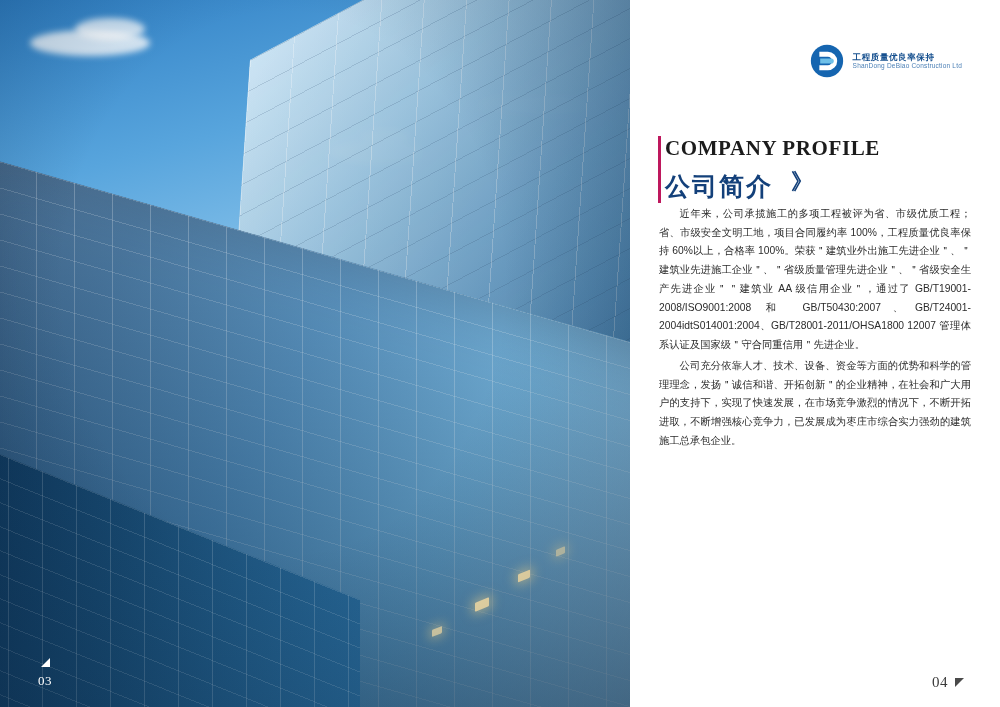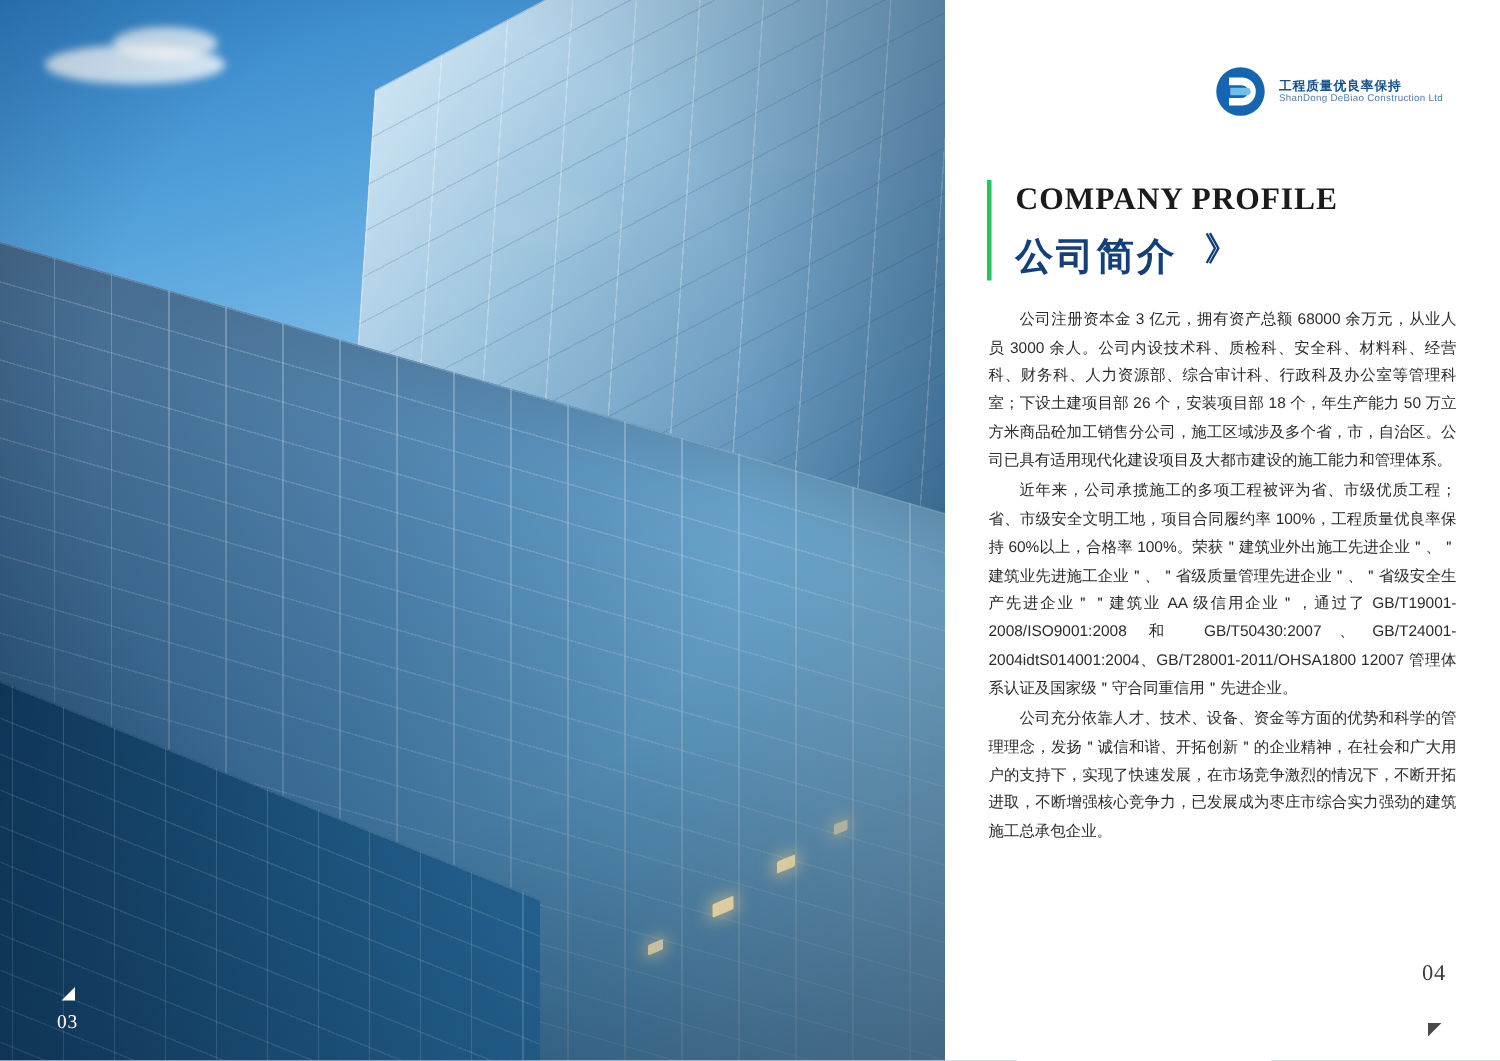--- a/index.html
+++ b/index.html
@@ -134,24 +134,23 @@
     font-family: "Liberation Serif", serif;
     flex-direction: column;
   }
   .tri-left {
     width: 0; height: 0;
     border-right: 9px solid #ffffff;
     border-top: 9px solid transparent;
   }
   .pageno-right {
     position: absolute; right: 36px; bottom: 16px;
-    display: flex; align-items: center; gap: 24px;
+    display: flex; align-items: center; gap: 7px;
     color: #3a3a3a; font-size: 15px; letter-spacing: .5px;
     font-family: "Liberation Serif", serif;
-    flex-direction: column;
   }
   .tri-right {
     width: 0; height: 0;
     border-left: 9px solid #4a4a4a;
     border-bottom: 9px solid transparent;
   }
 
   
   .right-page {
     position: absolute;
@@ -170,23 +169,23 @@
     font-size: 8.5px; color: #16508f; font-weight: bold;
     letter-spacing: .6px; white-space: nowrap;
   }
   .logo-en {
     font-size: 6.5px; color: #4a7fb5; letter-spacing: .2px;
     white-space: nowrap;
   }
 
   .title-block {
     position: absolute;
-    left: 28px; top: 120px;
-    padding-left: 16px;
-    border-left: 3px solid #22c55e;
+    left: 28px; top: 136px;
+    padding-left: 4px;
+    border-left: 3px solid #be185d;
   }
   .title-en {
     font-family: "Liberation Serif", serif;
     font-size: 21px; font-weight: bold; color: #1b1b1b;
     letter-spacing: .6px;
   }
   .title-cn {
     margin-top: 9px;
     display: flex; align-items: flex-start; gap: 18px;
     font-size: 25px; font-weight: bold; color: #13407a;
@@ -266,21 +265,20 @@
 
     <div class="title-block">
       <div class="title-en">COMPANY PROFILE</div>
       <div class="title-cn">
         <span>公司简介</span>
         <span class="title-chev">》</span>
       </div>
     </div>
 
     <div class="body-copy">
-      <p>公司注册资本金 3 亿元，拥有资产总额 68000 余万元，从业人员 3000 余人。公司内设技术科、质检科、安全科、材料科、经营科、财务科、人力资源部、综合审计科、行政科及办公室等管理科室；下设土建项目部 26 个，安装项目部 18 个，年生产能力 50 万立方米商品砼加工销售分公司，施工区域涉及多个省，市，自治区。公司已具有适用现代化建设项目及大都市建设的施工能力和管理体系。</p>
       <p>近年来，公司承揽施工的多项工程被评为省、市级优质工程；省、市级安全文明工地，项目合同履约率 100%，工程质量优良率保持 60%以上，合格率 100%。荣获＂建筑业外出施工先进企业＂、＂建筑业先进施工企业＂、＂省级质量管理先进企业＂、＂省级安全生产先进企业＂＂建筑业 AA 级信用企业＂，通过了 GB/T19001-2008/ISO9001:2008 和 GB/T50430:2007、GB/T24001-2004idtS014001:2004、GB/T28001-2011/OHSA1800 12007 管理体系认证及国家级＂守合同重信用＂先进企业。</p>
       <p>公司充分依靠人才、技术、设备、资金等方面的优势和科学的管理理念，发扬＂诚信和谐、开拓创新＂的企业精神，在社会和广大用户的支持下，实现了快速发展，在市场竞争激烈的情况下，不断开拓进取，不断增强核心竞争力，已发展成为枣庄市综合实力强劲的建筑施工总承包企业。</p>
     </div>
 
     <div class="pageno-right">
       <span>04</span>
       <span class="tri-right"></span>
     </div>
   </div>
 </div>

